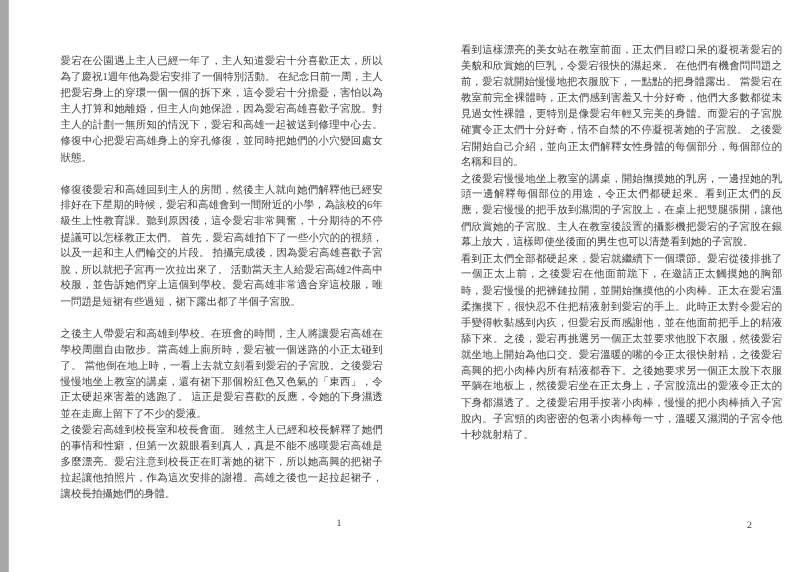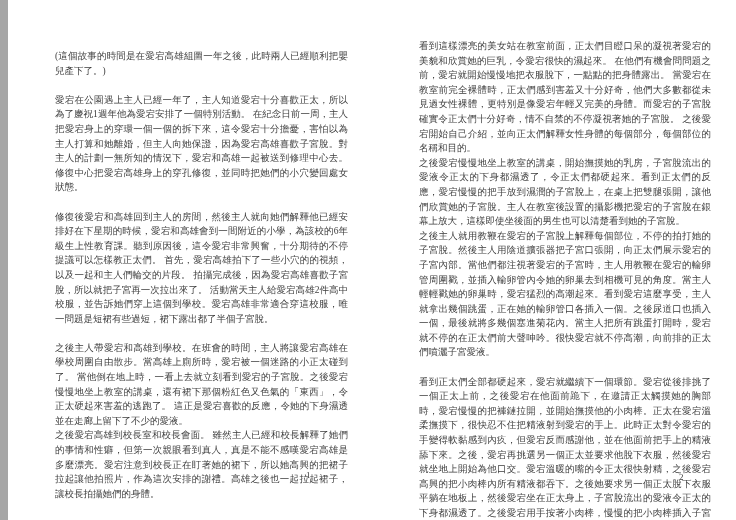--- a/index.html
+++ b/index.html
@@ -35,30 +35,28 @@
   .pn-1{left:306px;top:470px;}
   .pn-2{left:679px;top:472px;}
 </style>
 </head>
 <body>
 
 <div class="canvas">
   <div class="edge-strip"></div>
 
   <section class="page-col col-1">
-    <p class="para mb">(這個故事的時間是在愛宕高雄組圖一年之後，此時兩人已經順利把嬰兒產下了。)</p>
     <p class="para mb">愛宕在公園遇上主人已經一年了，主人知道愛宕十分喜歡正太，所以為了慶祝1週年他為愛宕安排了一個特別活動。 在紀念日前一周，主人把愛宕身上的穿環一個一個的拆下來，這令愛宕十分擔憂，害怕以為主人打算和她離婚，但主人向她保證，因為愛宕高雄喜歡子宮脫。對主人的計劃一無所知的情況下，愛宕和高雄一起被送到修理中心去。 修復中心把愛宕高雄身上的穿孔修復，並同時把她們的小穴變回處女狀態。</p>
     <p class="para mb">修復後愛宕和高雄回到主人的房間，然後主人就向她們解釋他已經安排好在下星期的時候，愛宕和高雄會到一間附近的小學，為該校的6年級生上性教育課。聽到原因後，這令愛宕非常興奮，十分期待的不停提議可以怎樣教正太們。 首先，愛宕高雄拍下了一些小穴的的視頻，以及一起和主人們輪交的片段。 拍攝完成後，因為愛宕高雄喜歡子宮脫，所以就把子宮再一次拉出來了。 活動當天主人給愛宕高雄2件高中校服，並告訴她們穿上這個到學校。愛宕高雄非常適合穿這校服，唯一問題是短裙有些過短，裙下露出都了半個子宮脫。</p>
     <p class="para">之後主人帶愛宕和高雄到學校。在班會的時間，主人將讓愛宕高雄在學校周圍自由散步。當高雄上廁所時，愛宕被一個迷路的小正太碰到了。 當他倒在地上時，一看上去就立刻看到愛宕的子宮脫。之後愛宕慢慢地坐上教室的講桌，還有裙下那個粉紅色又色氣的「東西」，令正太硬起來害羞的逃跑了。 這正是愛宕喜歡的反應，令她的下身濕透並在走廊上留下了不少的愛液。</p>
     <p class="para mb">之後愛宕高雄到校長室和校長會面。 雖然主人已經和校長解釋了她們的事情和性癖，但第一次親眼看到真人，真是不能不感嘆愛宕高雄是多麼漂亮。愛宕注意到校長正在盯著她的裙下，所以她高興的把裙子拉起讓他拍照片，作為這次安排的謝禮。高雄之後也一起拉起裙子，讓校長拍攝她們的身體。</p>
 
   </section>
 
   <section class="page-col col-2">
     <p class="para">看到這樣漂亮的美女站在教室前面，正太們目瞪口呆的凝視著愛宕的美貌和欣賞她的巨乳，令愛宕很快的濕起來。 在他們有機會問問題之前，愛宕就開始慢慢地把衣服脫下，一點點的把身體露出。 當愛宕在教室前完全裸體時，正太們感到害羞又十分好奇，他們大多數都從未見過女性裸體，更特別是像愛宕年輕又完美的身體。而愛宕的子宮脫確實令正太們十分好奇，情不自禁的不停凝視著她的子宮脫。 之後愛宕開始自己介紹，並向正太們解釋女性身體的每個部分，每個部位的名稱和目的。</p>
-    <p class="para">之後愛宕慢慢地坐上教室的講桌，開始撫摸她的乳房，子宮脫流出的愛液令正太的下身都濕透了，令正太們都硬起來。看到正太們的反應，愛宕慢慢的把手放到濕潤的子宮脫上，在桌上把雙腿張開，讓他們欣賞她的子宮脫。主人在教室後設置的攝影機把愛宕的子宮脫在銀幕上放大，這樣即使坐後面的男生也可以清楚看到她的子宮脫。</p>
-    <p class="para mb">之後主人就用教鞭在愛宕的子宮脫上解釋每個部位，不停的拍打她的子宮脫。然後主人用陰道擴張器把子宮口張開，向正太們展示愛宕的子宮內部。當他們都注視著愛宕的子宮時，主人用教鞭在愛宕的輸卵管周圍戳，並插入輸卵管內令她的卵巢去到相機可見的角度。當主人輕輕戳她的卵巢時，愛宕猛烈的高潮起來。看到愛宕這麼享受，主人就拿出幾個跳蛋，正在她的輸卵管口各插入一個。之後尿道口也插入一個，最後就將多幾個塞進菊花內。當主人把所有跳蛋打開時，愛宕就不停的在正太們前大聲呻吟。很快愛宕就不停高潮，向前排的正太們噴灑子宮愛液。</p>
+    <p class="para">之後愛宕慢慢地坐上教室的講桌，開始撫摸她的乳房，一邊捏她的乳頭一邊解釋每個部位的用途，令正太們都硬起來。看到正太們的反應，愛宕慢慢的把手放到濕潤的子宮脫上，在桌上把雙腿張開，讓他們欣賞她的子宮脫。主人在教室後設置的攝影機把愛宕的子宮脫在銀幕上放大，這樣即使坐後面的男生也可以清楚看到她的子宮脫。</p>
     <p class="para">看到正太們全部都硬起來，愛宕就繼續下一個環節。愛宕從後排挑了一個正太上前，之後愛宕在他面前跪下，在邀請正太觸摸她的胸部時，愛宕慢慢的把褲鏈拉開，並開始撫摸他的小肉棒。正太在愛宕溫柔撫摸下，很快忍不住把精液射到愛宕的手上。此時正太對令愛宕的手變得軟黏感到內疚，但愛宕反而感謝他，並在他面前把手上的精液舔下來。之後，愛宕再挑選另一個正太並要求他脫下衣服，然後愛宕就坐地上開始為他口交。愛宕溫暖的嘴的令正太很快射精，之後愛宕高興的把小肉棒內所有精液都吞下。之後她要求另一個正太脫下衣服平躺在地板上，然後愛宕坐在正太身上，子宮脫流出的愛液令正太的下身都濕透了。之後愛宕用手按著小肉棒，慢慢的把小肉棒插入子宮脫內。子宮頸的肉密密的包著小肉棒每一寸，溫暖又濕潤的子宮令他十秒就射精了。</p>
   </section>
 
   <div class="page-number pn-1">1</div>
   <div class="page-number pn-2">2</div>
 </div>
 
 </body></html>

